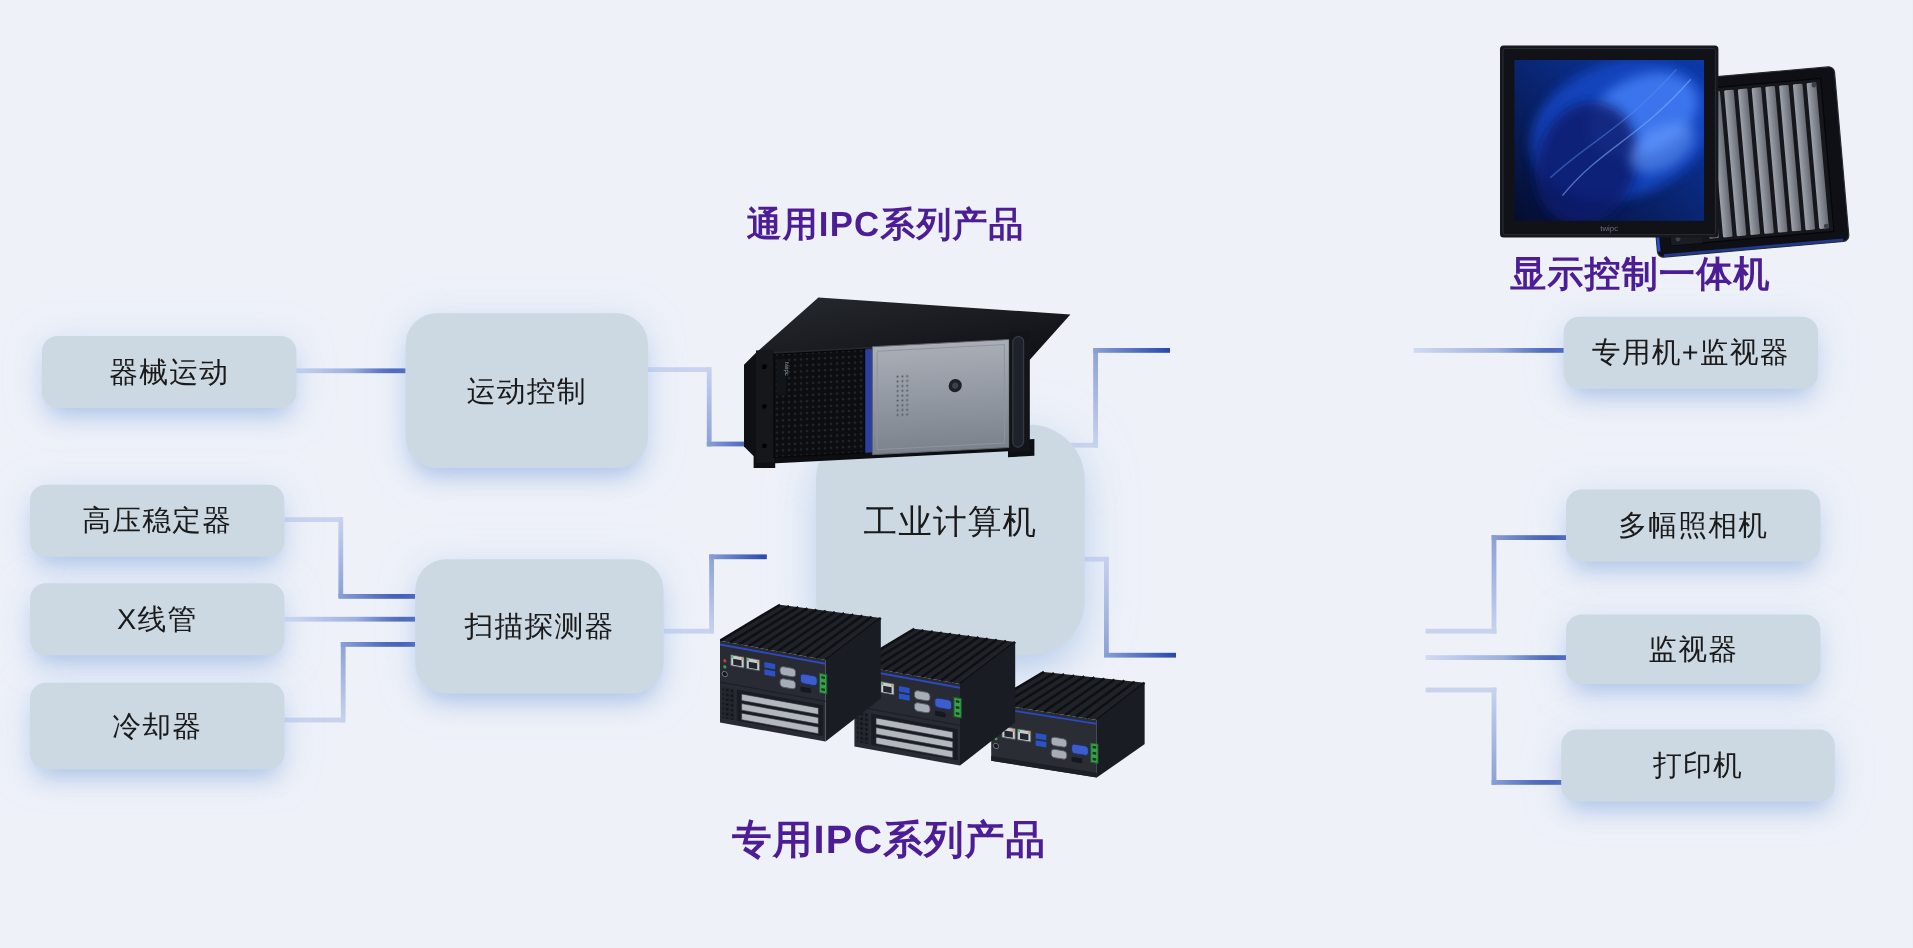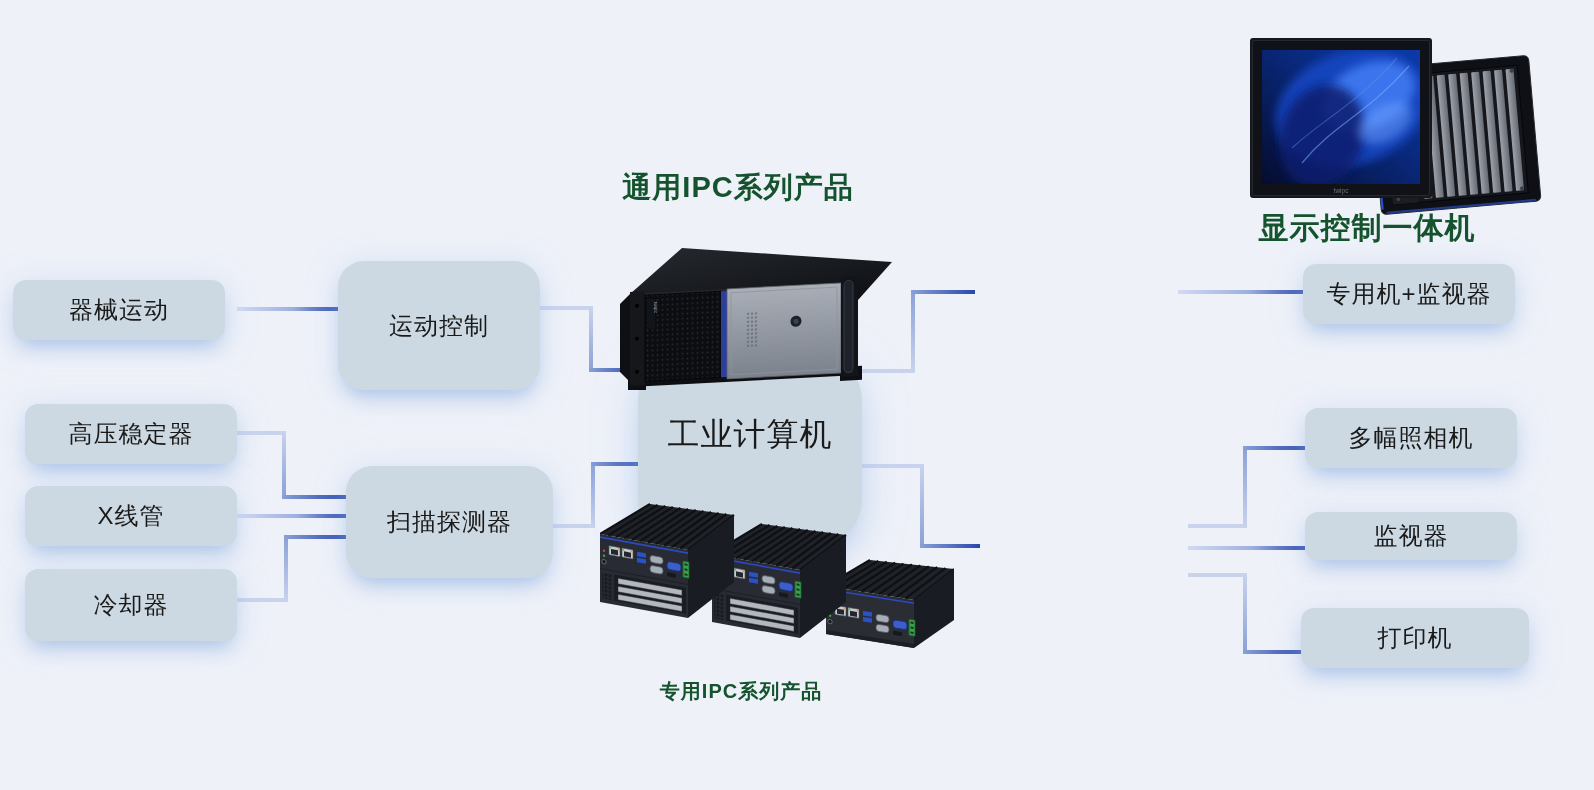--- a/index.html
+++ b/index.html
@@ -16,25 +16,25 @@
   .v-down{background:linear-gradient(180deg,#c9d3ee 0%,#8aa0d6 100%);}
   .v-up{background:linear-gradient(0deg,#c9d3ee 0%,#8aa0d6 100%);}
   
   .node{
     position:absolute;display:flex;align-items:center;justify-content:center;
     background:#cdd9e2;color:#1a1a1a;font-size:24px;letter-spacing:1px;
     box-shadow:0 12px 18px -6px rgba(125,160,215,.45),0 4px 28px rgba(185,210,245,.55);
   }
   .r12{border-radius:13px;}
   .r26{border-radius:26px;}
-  .central{border-radius:46px;font-size:32px;padding-bottom:30px;box-sizing:border-box;
-    box-shadow:0 16px 30px -8px rgba(125,160,215,.4),0 6px 40px rgba(190,215,245,.55);}
+  .central{border-radius:46px;font-size:28px;padding-bottom:30px;box-sizing:border-box;
+    box-shadow:0 16px 30px -8px rgba(125,160,215,.4),0 6px 40px rgba(190,215,245,.55);margin-left:42px;}
   
   .title{
-    position:absolute;text-align:center;font-weight:700;color:#14532d;
+    position:absolute;text-align:center;font-weight:700;color:#4c1d95;
     font-size:30px;letter-spacing:1px;white-space:nowrap;
   }
   
   .art{position:absolute;}
 </style>
 </head>
 <body>
 
 <div id="stage">
 
@@ -73,29 +73,29 @@
   <div class="seg h-dark" style="left:1243px;top:446px;width:62px;height:4px"></div>
 
   <div class="seg h-full" style="left:1188px;top:546px;width:117px;height:4px"></div>
 
   <div class="seg h-light" style="left:1188px;top:573px;width:59px;height:4px"></div>
   <div class="seg v-down" style="left:1243px;top:573px;width:4px;height:81px"></div>
   <div class="seg h-dark" style="left:1243px;top:650px;width:62px;height:4px"></div>
 
   <div class="node central" style="left:638px;top:354px;width:224px;height:192px">工业计算机</div>
 
-  <div class="node r12" style="left:13px;top:280px;width:212px;height:60px">器械运动</div>
+  <div class="node r12" style="left:35px;top:280px;width:212px;height:60px">器械运动</div>
   <div class="node r26" style="left:338px;top:261px;width:202px;height:129px">运动控制</div>
   <div class="node r12" style="left:25px;top:404px;width:212px;height:60px">高压稳定器</div>
   <div class="node r12" style="left:25px;top:486px;width:212px;height:60px">X线管</div>
   <div class="node r12" style="left:25px;top:569px;width:212px;height:72px">冷却器</div>
   <div class="node r26" style="left:346px;top:466px;width:207px;height:112px">扫描探测器</div>
   <div class="node r12" style="left:1303px;top:264px;width:212px;height:60px">专用机+监视器</div>
   <div class="node r12" style="left:1305px;top:408px;width:212px;height:60px">多幅照相机</div>
-  <div class="node r12" style="left:1305px;top:512px;width:212px;height:48px">监视器</div>
+  <div class="node r12" style="left:1305px;top:512px;width:212px;height:58px">监视器</div>
   <div class="node r12" style="left:1301px;top:608px;width:228px;height:60px">打印机</div>
 
   <svg class="art" viewBox="0 0 290 150" style="left:614px;top:240px;width:290px;height:150px">
     <defs>
       <linearGradient id="doorG" x1="0" y1="0" x2="0" y2="1">
         <stop offset="0" stop-color="#a9aeb7"></stop>
           <stop offset="1" stop-color="#7c828c"></stop>
       </linearGradient>
       <linearGradient id="topG" x1="0" y1="0" x2="1" y2="1">
         <stop offset="0" stop-color="#26292f"></stop>
@@ -266,15 +266,15 @@
         <ellipse cx="138" cy="95" rx="30" ry="17" fill="#6fa3ff" opacity="0.5" transform="rotate(-30 138 95)" filter="url(#blur1)"></ellipse>
         <path d="M55,135 C88,95 118,88 162,38" stroke="#7fb0ff" stroke-width="1.2" fill="none" opacity="0.55"></path>
         <path d="M45,120 C80,88 105,80 150,30" stroke="#5a90f0" stroke-width="1.2" fill="none" opacity="0.45"></path>
       </g>
       <text x="94" y="164.5" font-size="6.5" fill="#6a7078" text-anchor="middle" font-family="Liberation Sans, sans-serif">twipc</text>
     </g>
   </svg>
 
   <div class="title" style="left:588px;top:168px;width:300px;font-size:29px">通用IPC系列产品</div>
   <div class="title" style="left:1242px;top:208px;width:250px;font-size:30px">显示控制一体机</div>
-  <div class="title" style="left:588px;top:678px;width:306px;font-size:20px">专用IPC系列产品</div>
+  <div class="title" style="left:588px;top:678px;width:306px;font-size:33px">专用IPC系列产品</div>
 
 </div>
 
 </body></html>

